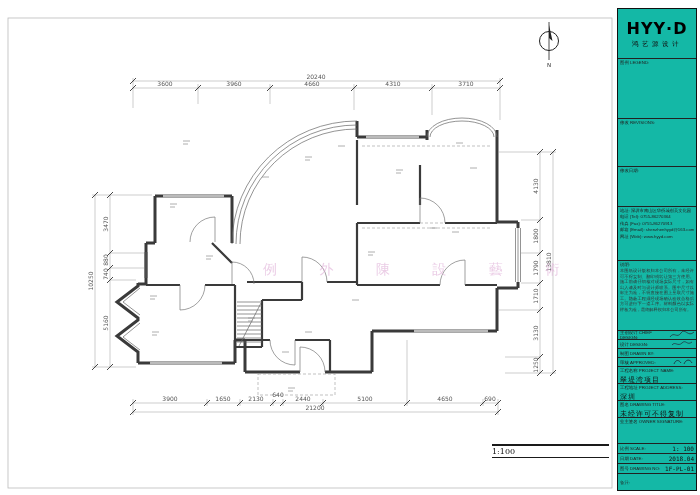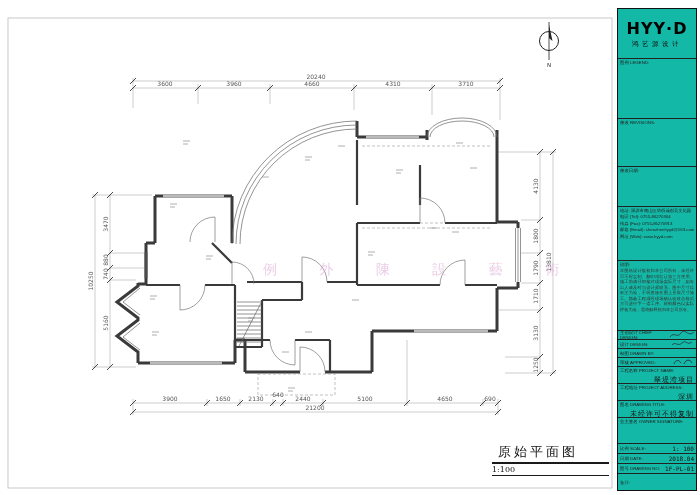--- a/index.html
+++ b/index.html
@@ -26,21 +26,21 @@
   .tb-label{font-size:4.4px;color:#222;display:block;}
   .tb-logo{height:50px;display:flex;flex-direction:column;align-items:center;justify-content:center;}
   .tb-logo-main{font-size:16px;font-weight:bold;letter-spacing:1px;color:#000;font-family:"DejaVu Sans",sans-serif;}
   .tb-logo-sub{font-size:6.5px;letter-spacing:3.5px;color:#111;margin-top:2px;}
   .tb-legend{height:60px;} .tb-rev{height:48px;} .tb-revdate{height:40px;}
   .tb-contact{height:54px;font-size:4.3px;line-height:1.5;color:#222;}
   .tb-contact div{white-space:nowrap;overflow:hidden;}
   .tb-notes{height:70px;}
   .tb-notes p{margin:1px 0 0 0;font-size:4.2px;line-height:1.32;color:#333;text-align:justify;}
   .tb-sig{height:9px;display:flex;align-items:center;justify-content:space-between;}
-  .tb-field{height:17px;} .tb-field .val{display:block;text-align:right;font-size:7px;color:#111;
+  .tb-field{height:17px;} .tb-field .val{display:block;text-align:left;font-size:7px;color:#111;
       font-family:"DejaVu Serif",serif;margin-top:2px;letter-spacing:1px;}
   .tb-owner{height:26px;}
   .tb-row{height:10px;display:flex;align-items:center;justify-content:space-between;}
   .tb-row .val{font-size:6px;color:#111;font-family:"DejaVu Sans Mono",monospace;}
   .tb-remark{flex:1;border-bottom:none !important;}
 </style>
 </head>
 <body>
 
 <div class="sheet">
@@ -166,21 +166,20 @@
       <text class="dimt" x="538" y="296" text-anchor="middle" transform="rotate(-90 538 296)">1710</text>
       <text class="dimt" x="538" y="333" text-anchor="middle" transform="rotate(-90 538 333)">3130</text>
       <text class="dimt" x="538" y="365" text-anchor="middle" transform="rotate(-90 538 365)">1250</text>
       <text class="dimt" x="551" y="262" text-anchor="middle" transform="rotate(-90 551 262)">13810</text>
     </g>
   </svg>
 
   <div class="wm2">例 外 陳 設 藝 術</div>
 
   <div class="dt">
-    <div class="dt-title">原始平面图</div>
     <div class="dt-line"></div>
     <div class="dt-scale">1:100</div>
     <div class="dt-line2"></div>
   </div>
 
   <div class="tb">
     <section class="tb-logo">
       <div class="tb-logo-main">HYY·D</div>
       <div class="tb-logo-sub">鸿艺源设计</div>
     </section>

